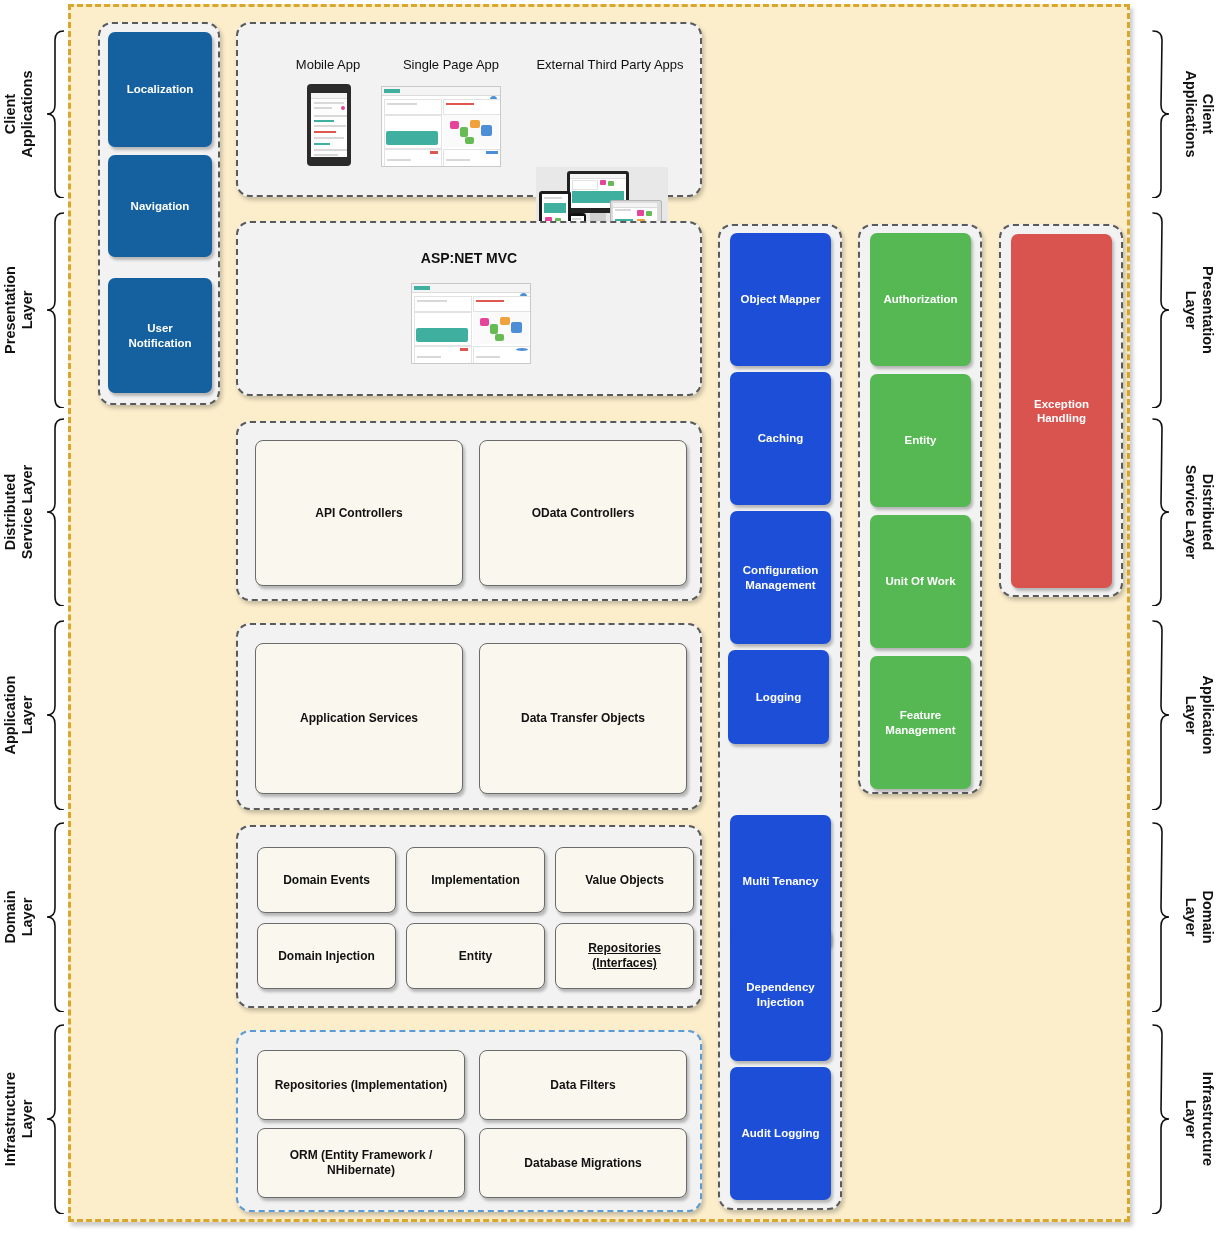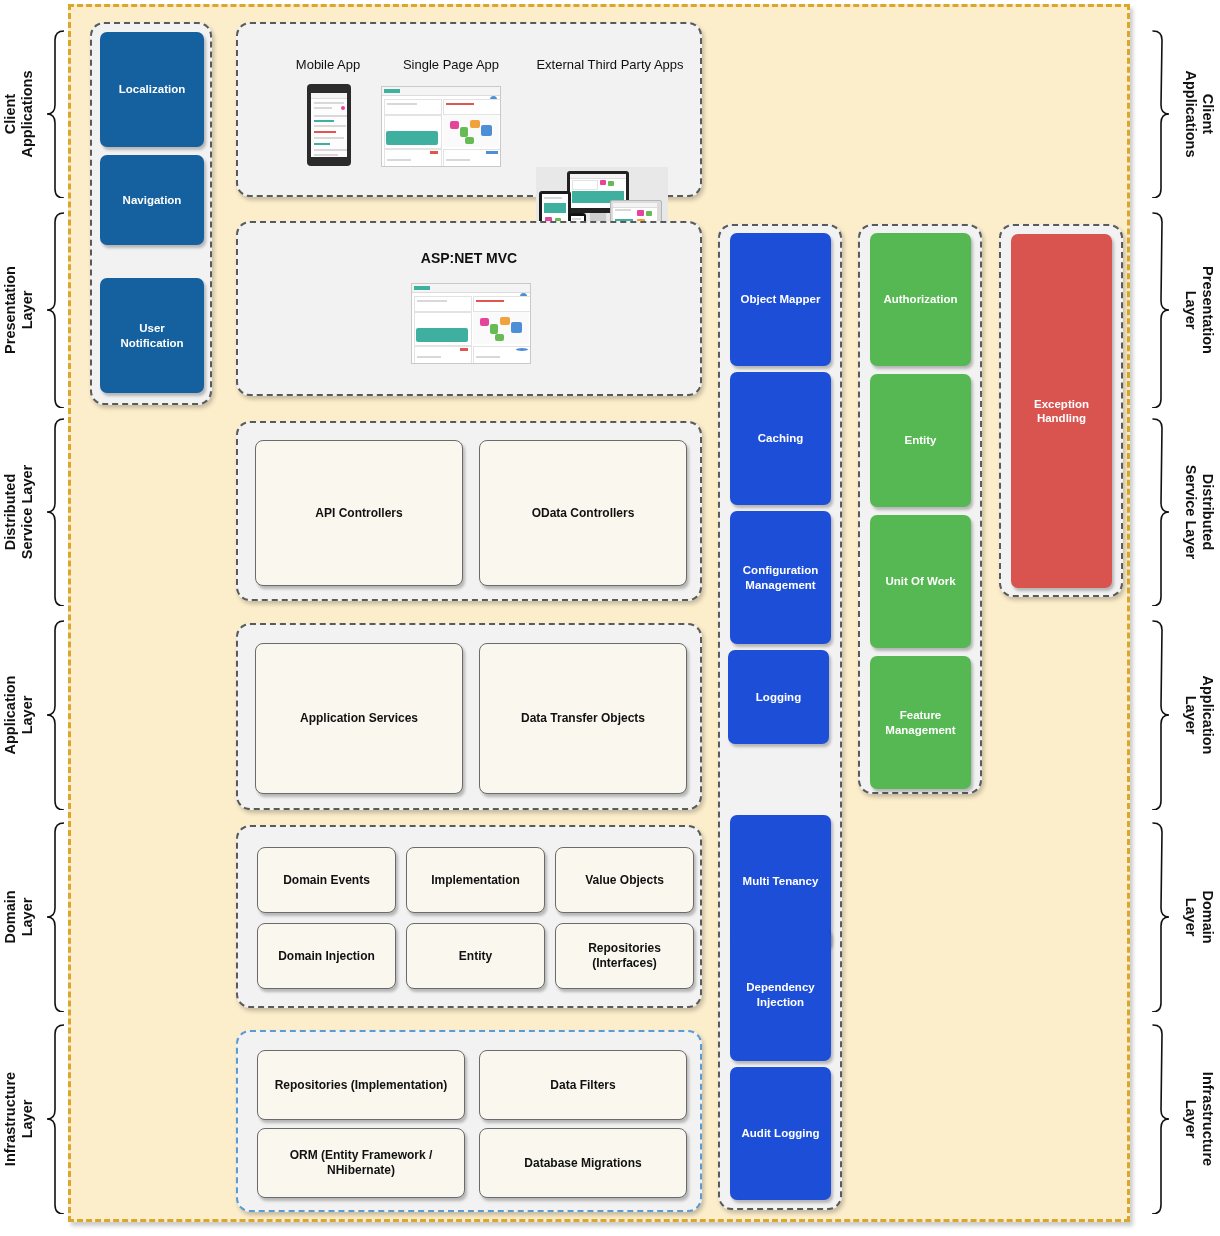--- a/index.html
+++ b/index.html
@@ -169,23 +169,23 @@
       </div>
       <div class="blabel right" style="left: 1091px; top: 897px; width: 210px; height: 40px;">Domain<br>Layer</div>
       <div class="bracket" style="left: 1152px; top: 1024px; width: 18px; height: 190px;">
         <svg width="18" height="190" viewBox="0 0 18 190">
           <path d="M 1 1 q 9 0 9 9 L 9 86 q 0 9 8 9 q -8 0 -8 9 L 9 181 q 0 9 -9 9" fill="none" stroke="#111" stroke-width="1.6" stroke-linecap="round"></path>
         </svg>
       </div>
       <div class="blabel right" style="left: 1091px; top: 1099px; width: 210px; height: 40px;">Infrastructure<br>Layer</div>
     </div>
 
-  <div class="group" style="left:90px;top:22px;width:122px;height:383px;">
+  <div class="group" style="left:98px;top:22px;width:122px;height:383px;">
     <div class="card navy" style="left:8px;top:8px;width:104px;height:115px;">Localization</div>
-    <div class="card navy" style="left:8px;top:131px;width:104px;height:90px;">Navigation</div>
+    <div class="card navy" style="left:8px;top:131px;width:104px;height:102px;">Navigation</div>
     <div class="card navy" style="left:8px;top:254px;width:104px;height:115px;">User<br>Notification</div>
   </div>
 
   <div class="group" style="left:236px;top:22px;width:466px;height:175px;">
 
     <div class="thumb-label" style="left:10px;top:33px;width:160px;">Mobile App</div>
     <div class="thumb-label" style="left:130px;top:33px;width:166px;">Single Page App</div>
     <div class="thumb-label" style="left:272px;top:33px;width:200px;">External Third Party Apps</div>
 
     <div class="thumb phone" style="left:69px;top:60px;width:44px;height:82px;">
@@ -306,21 +306,21 @@
     <div class="card plain" style="left:17px;top:18px;width:208px;height:151px;">Application Services</div>
     <div class="card plain" style="left:241px;top:18px;width:208px;height:151px;">Data Transfer Objects</div>
   </div>
 
   <div class="group" style="left:236px;top:825px;width:466px;height:183px;padding-left:44px;">
     <div class="card plain" style="left:19px;top:20px;width:139px;height:66px;">Domain Events</div>
     <div class="card plain" style="left:168px;top:20px;width:139px;height:66px;">Implementation</div>
     <div class="card plain" style="left:317px;top:20px;width:139px;height:66px;">Value Objects</div>
     <div class="card plain" style="left:19px;top:96px;width:139px;height:66px;">Domain Injection</div>
     <div class="card plain" style="left:168px;top:96px;width:139px;height:66px;">Entity</div>
-    <div class="card plain" style="left:317px;top:96px;width:139px;height:66px;">Repositories<br>(Interfaces)</div>
+    <div class="card plain" style="left:317px;top:96px;width:139px;height:66px;text-decoration:underline;">Repositories<br>(Interfaces)</div>
   </div>
 
   <div class="group blueborder" style="left:236px;top:1030px;width:466px;height:182px;">
     <div class="card plain" style="left:19px;top:18px;width:208px;height:70px;">Repositories (Implementation)</div>
     <div class="card plain" style="left:241px;top:18px;width:208px;height:70px;">Data Filters</div>
     <div class="card plain" style="left:19px;top:96px;width:208px;height:70px;">ORM (Entity Framework /<br>NHibernate)</div>
     <div class="card plain" style="left:241px;top:96px;width:208px;height:70px;">Database Migrations</div>
   </div>
 
   <div class="group" style="left:718px;top:224px;width:124px;height:986px;">

